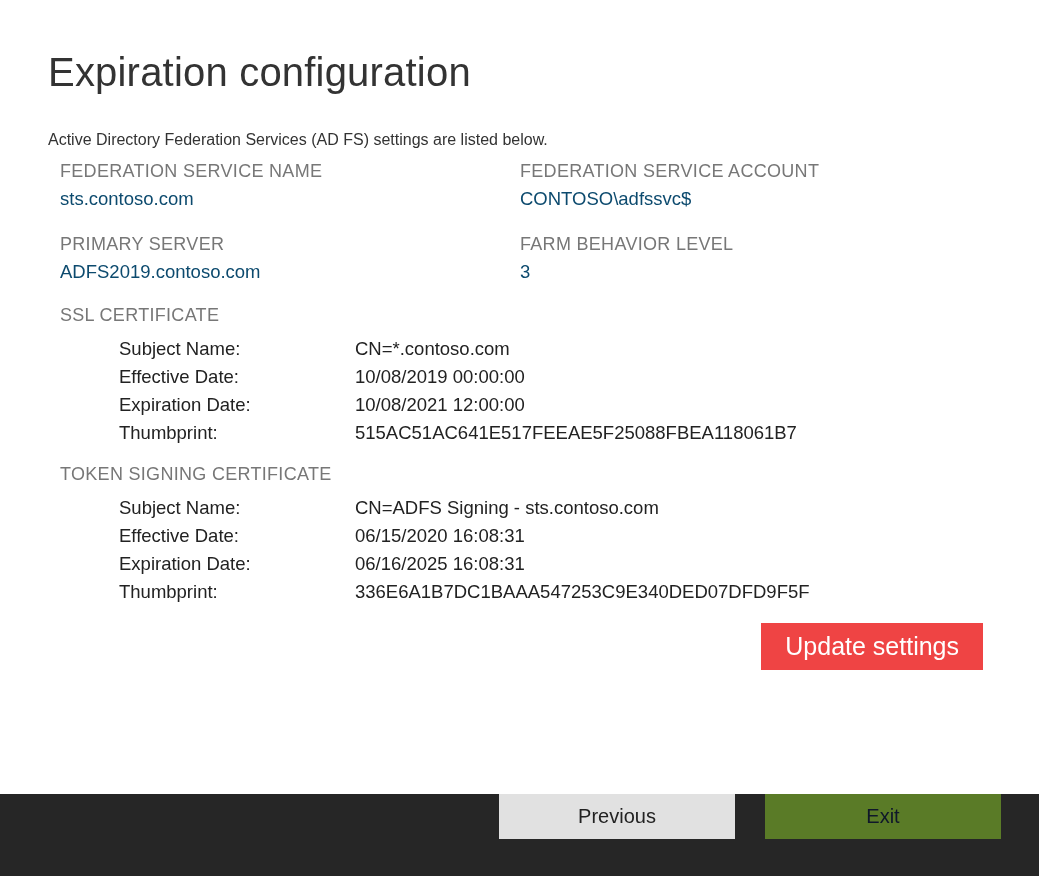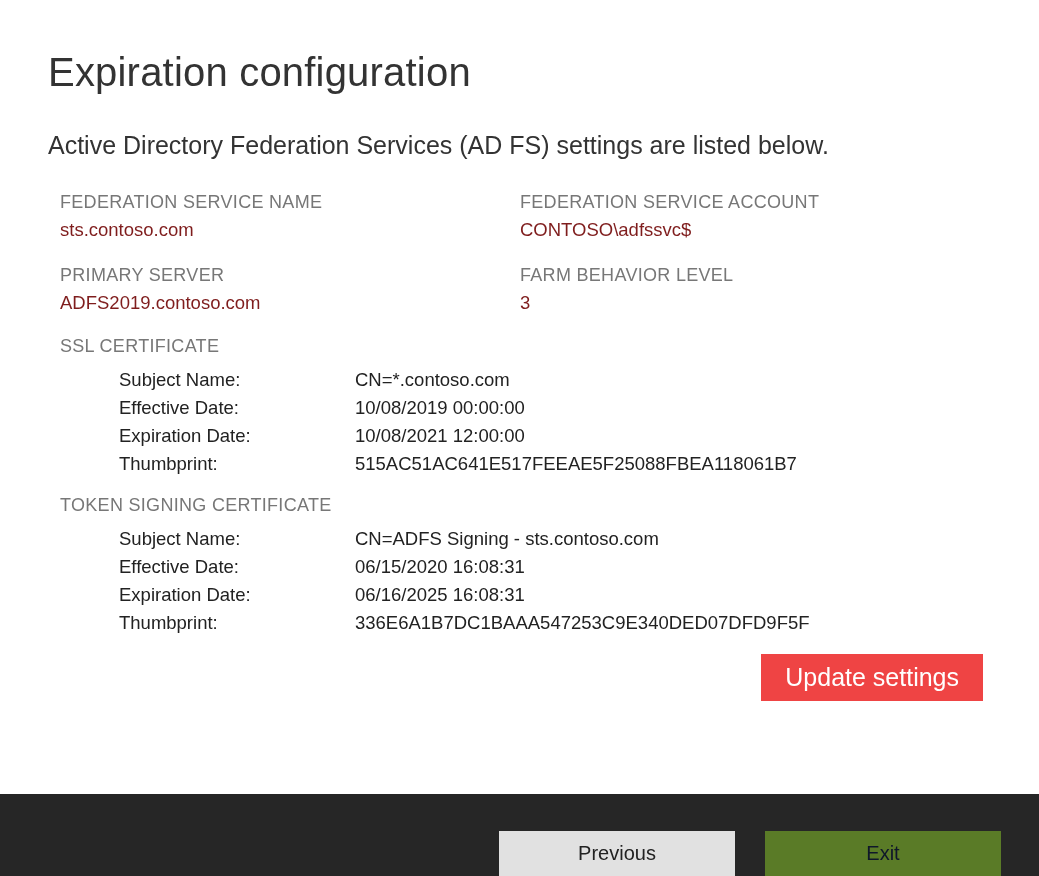--- a/index.html
+++ b/index.html
@@ -20,23 +20,23 @@
       padding: 50px 48px 20px 48px;
     }
     .page-title {
       font-size: 40px;
       font-weight: 300;
       color: #333333;
       margin-bottom: 36px;
       letter-spacing: 0.2px;
     }
     .subtitle {
-      font-size: 25px;
+      font-size: 16px;
       color: #333333;
-      margin-bottom: 32px;
+      margin-bottom: 12px;
       font-weight: 400;
     }
     .info-grid {
       display: grid;
       grid-template-columns: 450px 1fr;
       column-gap: 10px;
       row-gap: 24px;
       margin-left: 12px;
       margin-bottom: 22px;
     }
@@ -46,21 +46,21 @@
     }
     .info-label {
       font-size: 18px;
       color: #777777;
       letter-spacing: 0.3px;
       margin-bottom: 6px;
       font-weight: 400;
     }
     .info-value {
       font-size: 18.5px;
-      color: #7f1d1d;
+      color: #0c4a6e;
       font-weight: 400;
     }
     .section-header {
       font-size: 18px;
       color: #777777;
       letter-spacing: 0.3px;
       margin-left: 12px;
       margin-bottom: 12px;
       margin-top: 4px;
       font-weight: 400;
@@ -103,21 +103,21 @@
     }
     .footer {
       position: absolute;
       bottom: 0;
       left: 0;
       right: 0;
       height: 82px;
       background: #262626;
       display: flex;
       justify-content: flex-end;
-      align-items: flex-end;
+      align-items: flex-start;
       padding-right: 38px;
       gap: 30px;
     }
     .footer-btn {
       width: 236px;
       height: 45px;
       font-size: 20px;
       font-family: inherit;
       border: none;
       cursor: pointer;

